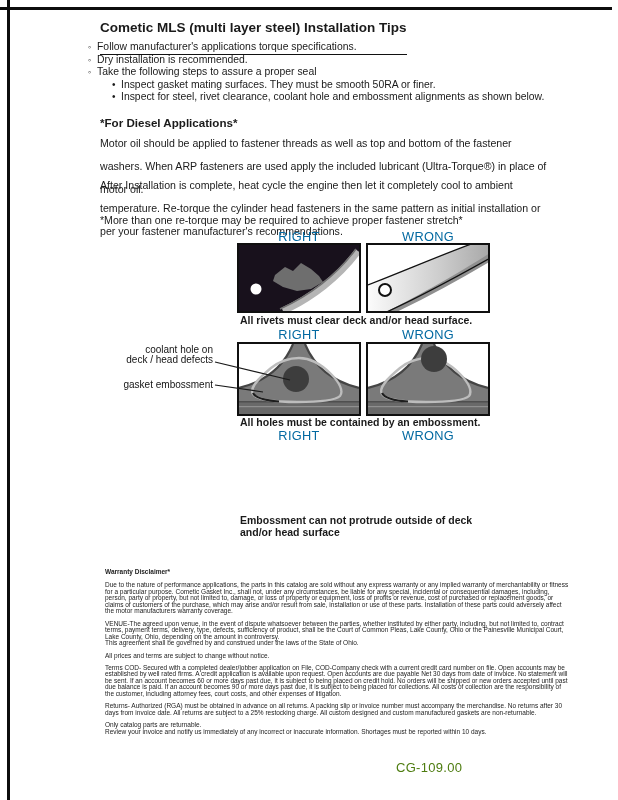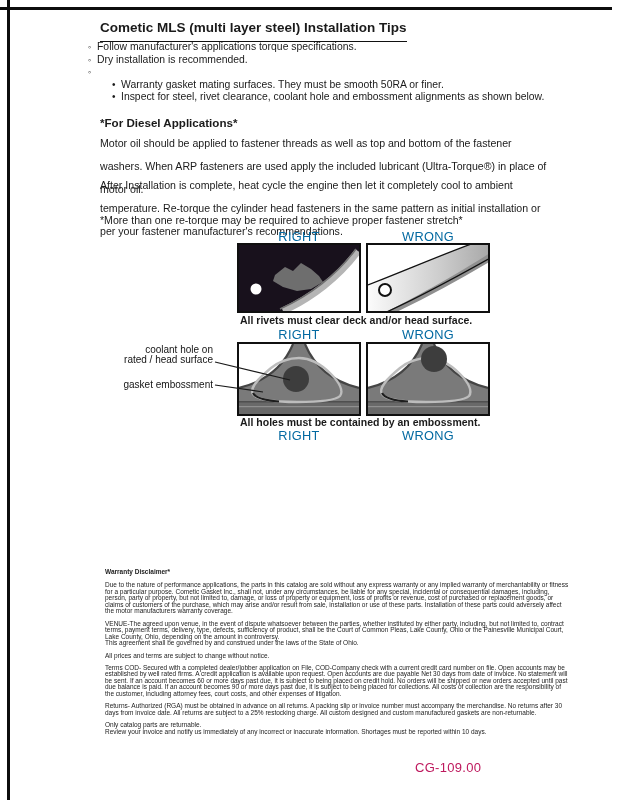--- a/index.html
+++ b/index.html
@@ -10,21 +10,21 @@
     color:#1a1a1a; -webkit-font-smoothing:antialiased;
   }
   .abs { position:absolute; }
 
   
   .scan-top  { left:0; top:7px; width:612px; height:3px; background:#0d0d0d; }
   .scan-left { left:7px; top:0; width:3px; height:800px; background:#0d0d0d; }
 
   
   .title { left:100px; top:20px; font-size:13.5px; font-weight:bold; }
-  .title span { border-bottom:1.6px solid #111; padding-bottom:6px; }
+  .title span { border-bottom:1.6px solid #111; padding-bottom:19px; }
   .bullets { left:88px; top:41px; font-size:10.4px; line-height:12.6px; width:470px; }
   .b-row { display:flex; }
   .b-row .mk { width:9px; flex:0 0 9px; font-size:9px; line-height:12.6px; }
   .b-sub { margin-left:24px; }
   .b-sub .mk { font-size:10px; }
 
   
   .diesel-h { left:100px; top:116px; font-size:11.6px; font-weight:bold; }
   .para { left:100px; width:455px; font-size:10.6px; line-height:23px; }
   .p1 { top:132px; }
@@ -53,21 +53,21 @@
   .ann-coolant { top:345px; }
   .ann-emboss  { top:380px;text-align:right; }
   .leader { left:0; top:0; pointer-events:none; z-index:5; }
 
   
   .fine { left:105px; top:569px; width:466px; font-size:6.5px; line-height:6.45px; color:#222; }
   .fine .fp-h { font-weight:bold; margin:0 0 7px 0; }
   .fine p { margin:0 0 6px 0; }
   .fine .tight { margin:0; }
 
-  .doc-code { left:415px; top:760px; font-size:13px; color:#be185d; letter-spacing:.3px; }
+  .doc-code { left:396px; top:760px; font-size:13px; color:#4d7c0f; letter-spacing:.3px; }
 </style>
 </head>
 <body>
 
 <div class="page">
 
   <div class="abs scan-top"></div>
   <div class="abs scan-left"></div>
 
   <div class="abs title">
@@ -78,24 +78,25 @@
     <div class="b-row">
       <span class="mk">◦</span>
       <span>Follow manufacturer's applications torque specifications.</span>
     </div>
     <div class="b-row">
       <span class="mk">◦</span>
       <span>Dry installation is recommended.</span>
     </div>
     <div class="b-row">
       <span class="mk">◦</span>
+      <span>Take the following steps to assure a proper seal</span>
     </div>
     <div class="b-row b-sub">
       <span class="mk">•</span>
-      <span>Warranty gasket mating surfaces.  They must be smooth 50RA or finer.</span>
+      <span>Inspect gasket mating surfaces.  They must be smooth 50RA or finer.</span>
     </div>
     <div class="b-row b-sub">
       <span class="mk">•</span>
       <span>Inspect for steel, rivet clearance, coolant hole and embossment alignments as shown below.</span>
     </div>
   </div>
 
   <div class="abs diesel-h">*For Diesel Applications*</div>
   <div class="abs para p1">Motor oil should be applied to fastener threads as well as top and bottom of the fastener washers. When ARP fasteners are used apply the included lubricant (Ultra-Torque®) in place of motor oil.</div>
   <div class="abs para p2">After Installation is complete, heat cycle the engine then let it completely cool to ambient temperature. Re-torque the cylinder head fasteners in the same pattern as initial installation or per your fastener manufacturer's recommendations.</div>
@@ -131,21 +132,21 @@
       <circle cx="60" cy="41" r="3.2" fill="#ffffff"></circle>
     </svg>
   </div>
   <div class="abs caption r1-cap">All rivets must clear deck and/or head surface.</div>
 
   <div class="abs dg-label r2-label-l">RIGHT</div>
   <div class="abs dg-label r2-label-r">WRONG</div>
 
   <div class="abs ann ann-coolant">
     <div>coolant hole on</div>
-    <div>rated / head surface</div>
+    <div>deck / head defects</div>
   </div>
   <div class="abs ann ann-emboss">gasket embossment</div>
 
   <div class="abs img-box r2-box-l">
     <svg width="120" height="70" viewBox="0 0 120 70">
       <rect x="0" y="0" width="120" height="70" fill="#7a7a7a"></rect>
       <rect x="0" y="58" width="120" height="12" fill="#696969"></rect>
       <rect x="0" y="57" width="120" height="1.5" fill="#4f4f4f"></rect>
       <rect x="0" y="62" width="120" height="1.2" fill="#8f8f8f"></rect>
       <path d="M54,0 Q40,34 0,44 L0,0 Z" fill="#ffffff"></path>
@@ -197,20 +198,24 @@
         </linearGradient>
       </defs>
       <rect x="0" y="0" width="120" height="66" fill="#ffffff"></rect>
       <path d="M16,68 C50,52 94,28 124,10" fill="none" stroke="#909090" stroke-width="9"></path>
       <path d="M0,40 C36,26 78,8 106,-2 H122 V8 C94,26 52,50 20,66 H0 Z" fill="url(#r3g)"></path>
       <path d="M0,40 C36,26 78,8 106,-2" fill="none" stroke="#111111" stroke-width="1.3"></path>
       <path d="M12,70 C48,54 92,30 124,12" fill="none" stroke="#111111" stroke-width="1.3"></path>
       <circle cx="17" cy="45" r="6" fill="#ffffff" stroke="#111111" stroke-width="2"></circle>
     </svg>
   </div>
+  <div class="abs caption r3-cap">
+    <div>Embossment can not protrude outside of deck</div>
+    <div>and/or head surface</div>
+  </div>
 
   <svg class="abs leader" width="618" height="800" viewBox="0 0 618 800">
     <line x1="215" y1="362" x2="290" y2="380" stroke="#1a1a1a" stroke-width="1.2"></line>
     <line x1="215" y1="385" x2="263" y2="392" stroke="#1a1a1a" stroke-width="1.2"></line>
   </svg>
 
   <div class="abs fine">
     <div class="fp-h">Warranty Disclaimer*</div>
     <p>Due to the nature of performance applications, the parts in this catalog are sold without any express warranty or any implied warranty of merchantability or fitness for a particular purpose.  Cometic Gasket Inc., shall not, under any circumstances, be liable for any special, incidental or consequential damages, including, person, party or property, but not limited to, damage, or loss of property or equipment, loss of profits or revenue, cost of purchased or replacement goods, or claims of customers of the purchase, which may arise and/or result from sale, installation or use of these parts.  Installation of these parts could adversely affect the motor manufacturers warranty coverage.</p>
     <p class="tight">VENUE-The agreed upon venue, in the event of dispute whatsoever between the parties, whether instituted by either party, including, but not limited to, contract terms, payment terms, delivery, type, defects, sufficiency of product, shall be the Court of Common Pleas, Lake County, Ohio or the Painesville Municipal Court, Lake County, Ohio, depending on the amount in controversy.</p>

